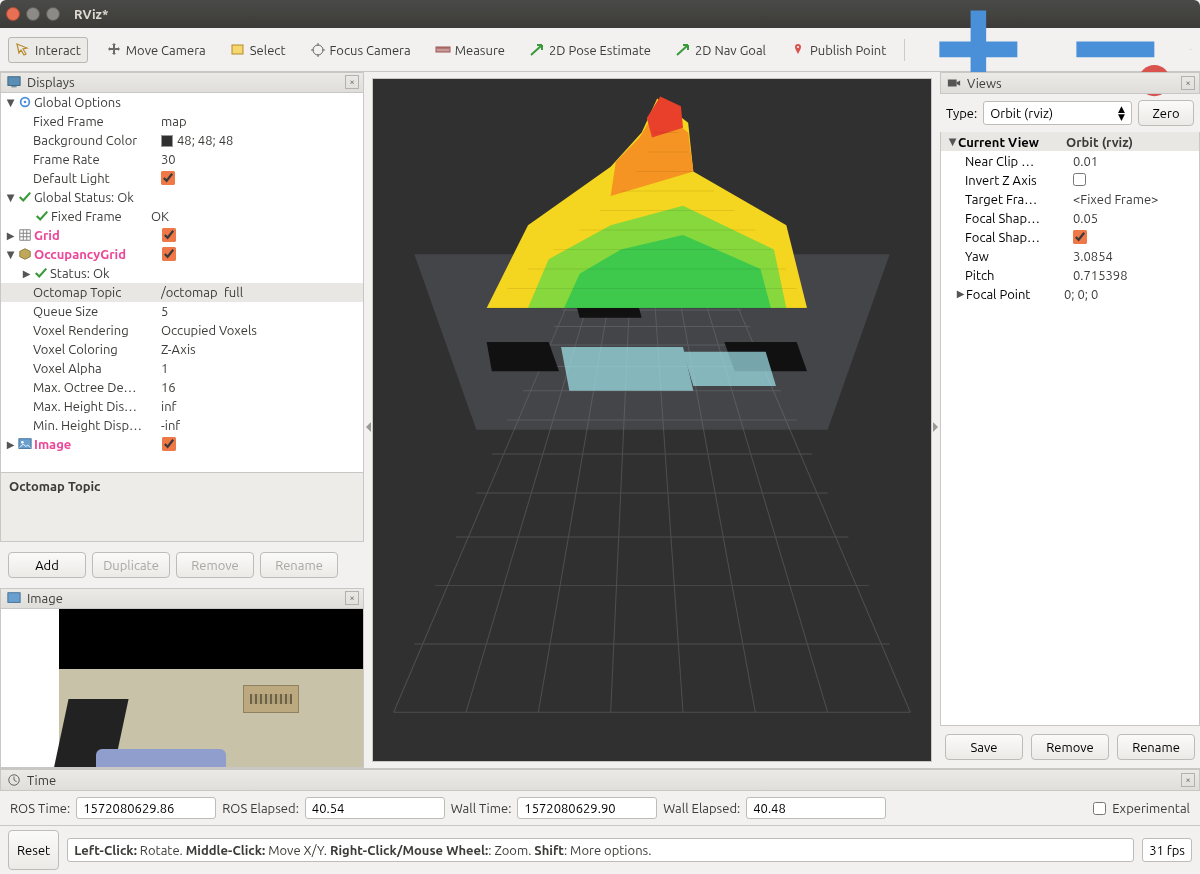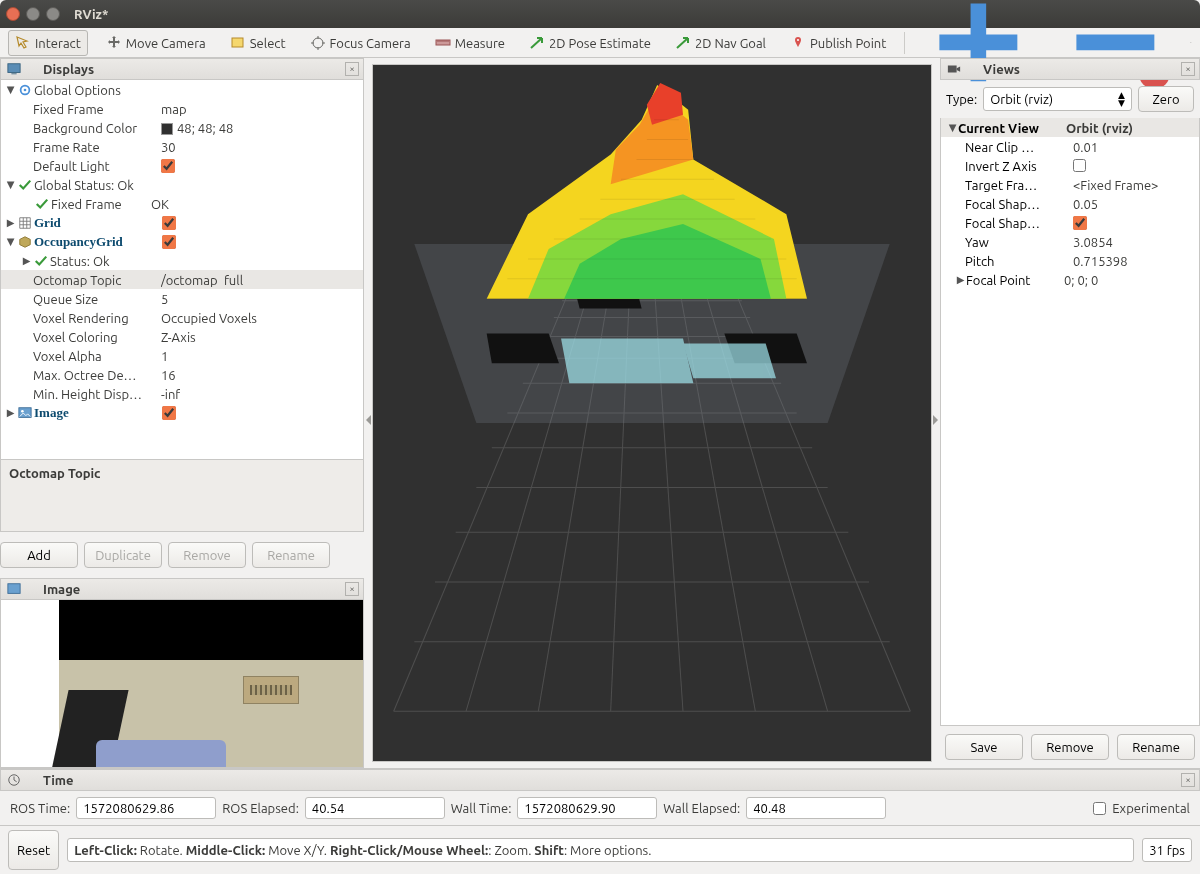--- a/index.html
+++ b/index.html
@@ -3,50 +3,50 @@
 <meta charset="utf-8">
 <style>
 * { box-sizing: border-box; margin: 0; padding: 0; font-family: "Ubuntu", "DejaVu Sans", sans-serif; font-size: 13px; }
 body { background: #f2f1f0; width: 1200px; height: 874px; overflow: hidden; display: flex; flex-direction: column; }
 .titlebar { background: linear-gradient(#4a4a48, #3c3b38); height: 28px; display: flex; align-items: center; padding: 0 6px; color: #dfdbd2; border-radius: 6px 6px 0 0; }
 .tb-btn { width: 14px; height: 14px; border-radius: 50%; margin-right: 6px; display: inline-block; }
 .tb-close { background: #e76f54; border: 1px solid #a84a33; }
 .tb-min, .tb-max { background: #8b8a87; border: 1px solid #5b5a57; }
 .tb-title { margin-left: 8px; font-weight: bold; color: #dfdbd2; }
 
-.toolbar { background: #f2f1f0; height: 30px; display: flex; align-items: center; padding: 4px 8px; gap: 12px; border-bottom: 1px solid #c8c7c5; }
+.toolbar { background: #f2f1f0; height: 44px; display: flex; align-items: center; padding: 4px 8px; gap: 12px; border-bottom: 1px solid #c8c7c5; }
 .tool { display: flex; align-items: center; gap: 4px; padding: 4px 6px; cursor: pointer; color: #3c3c3a; white-space: nowrap; border-radius: 3px; }
 .tool.active { border: 1px solid #b7b6b3; background: #eceae7; }
 .tool svg, .tool .ticon { width: 16px; height: 16px; }
 .divider { width: 1px; height: 22px; background: #cccbc8; }
 
 .main { flex: 1; display: flex; min-height: 0; }
 .left { width: 364px; display: flex; flex-direction: column; background: #f2f1f0; }
 .center { flex: 1; background: #f2f1f0; position: relative; display: flex; }
 .right { width: 260px; display: flex; flex-direction: column; }
 
 .panel-header { background: linear-gradient(#eceae7, #e0dedb); height: 22px; display: flex; align-items: center; padding: 0 4px; border: 1px solid #c8c7c5; }
-.panel-header .title { margin-left: 20px; font-weight: 700; color: #3c3c3a; }
+.panel-header .title { margin-left: 4px; font-weight: 400; color: #3c3c3a; }
 .close-x { margin-left: auto; width: 14px; height: 14px; border: 1px solid #b2b1ae; font-size: 10px; line-height: 12px; text-align: center; color: #6a6a67; cursor: pointer; }
 
 .tree { flex: 0 0 380px; border: 1px solid #c8c7c5; border-top: none; background: #fff; overflow-y: auto; position: relative; }
 .treerow { display: flex; align-items: center; height: 19px; padding-left: 4px; }
 .tog { width: 11px; text-align: center; color: #555; cursor: pointer; font-size: 10px; }
 .sp { display: inline-block; }
 .ic { width: 14px; height: 14px; margin: 0 2px; flex-shrink: 0; }
 .lbl { flex: 0 0 128px; white-space: nowrap; overflow: hidden; text-overflow: ellipsis; color: #3c3c3a; }
 .val { color: #3c3c3a; white-space: nowrap; overflow: hidden; }
-.link { color: #0c4a6e; font-weight: bold; font-family: Liberation Serif, serif; }
+.link { color: #ec4899; font-weight: bold; }
 .sel { background: #e9e7e4; }
 .cb { width: 14px; height: 14px; accent-color: #f07746; }
 .colorswatch { width: 12px; height: 12px; background: #303030; display: inline-block; border: 1px solid #999; margin-right: 4px; vertical-align: -2px; }
 
 .descbox { background: #eeece9; border: 1px solid #c8c7c5; border-top: none; padding: 6px 8px; height: 72px; font-size: 13px; color: #3c3c3a; }
 .descbox .dt { font-weight: bold; }
-.btnrow { display: flex; gap: 6px; padding: 10px 0; }
+.btnrow { display: flex; gap: 6px; padding: 10px 8px; }
 .btn { border: 1px solid #bdbcb9; background: linear-gradient(#fafaf8,#eceae7); padding: 5px 10px; border-radius: 4px; cursor: pointer; min-width: 78px; text-align: center; }
 .btn.disabled { color: #a9a8a5; }
 
 .imagepanel { border: 1px solid #c8c7c5; border-top: none; background: #fff; height: 168px; overflow: hidden; position: relative; }
 .imgcanvas { background: #000; position: absolute; left: 58px; right: 0; top: 0; bottom: 0; }
 .imgroom { position: absolute; left: 58px; right: 0; top: 60px; bottom: 0; background: #c8c2a9; }
 .imgblue { position: absolute; left: 95px; top: 140px; width: 130px; height: 40px; background: #8f9ecc; border-radius: 6px; }
 .imgblack { position: absolute; left: 58px; top: 90px; width: 60px; height: 90px; background: #222; transform: skewX(-12deg); }
 .imgvent { position: absolute; left: 242px; top: 76px; width: 56px; height: 28px; background: #bca97f; border: 1px solid #8f8262; }
 .imgvent::after { content:""; position:absolute; left:6px; top:8px; right:6px; height:10px; background: repeating-linear-gradient(90deg,#6d6247,#6d6247 2px,#b0a078 2px,#b0a078 5px); }
@@ -259,20 +259,25 @@
         </div>
       <div class="treerow">
           <span class="sp" style="width:28px"></span>
           <span class="lbl">Voxel Alpha</span>
           <span class="val">1</span>
         </div>
       <div class="treerow">
           <span class="sp" style="width:28px"></span>
           <span class="lbl">Max. Octree De…</span>
           <span class="val">16</span>
+        </div>
+      <div class="treerow">
+          <span class="sp" style="width:28px"></span>
+          <span class="lbl">Max. Height Dis…</span>
+          <span class="val">inf</span>
         </div>
       <div class="treerow">
           <span class="sp" style="width:28px"></span>
           <span class="lbl">Min. Height Disp…</span>
           <span class="val">-inf</span>
         </div>
 
       <div class="treerow">
           <span class="tog">▶</span>
         <svg class="ic" viewBox="0 0 16 16">

